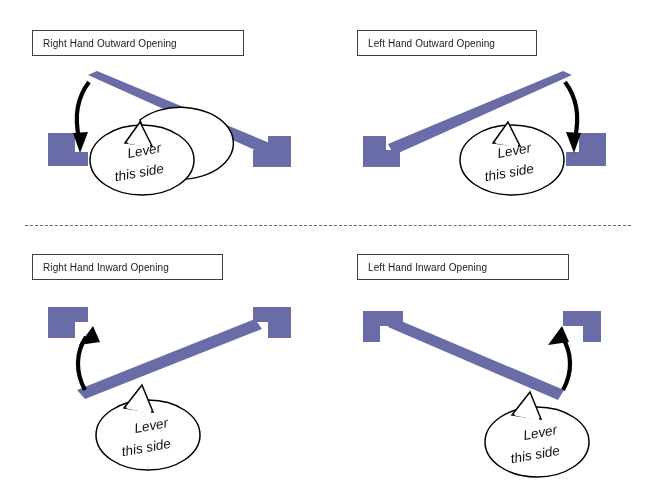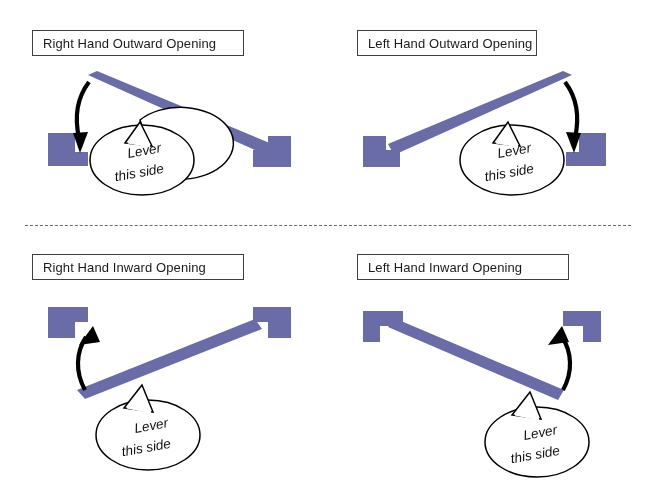--- a/index.html
+++ b/index.html
@@ -12,21 +12,21 @@
   }
   .canvas{position:absolute;inset:0;width:651px;height:500px;}
   .label-box{
     position:absolute;
     border:1px solid #3f3f3f;
     background:#ffffff;
     display:flex;align-items:center;
     padding:0 10px;
     box-sizing:border-box;
     height:26px;
-    font-size:13px;
+    font-size:10px;
     color:#1a1a1a;
     letter-spacing:.1px;
     white-space:nowrap;
   }
   .divider{
     position:absolute;
     left:25px;top:225px;width:606px;height:0;
     border-top:1.6px dashed #6b6b6b;
   }
   svg{overflow:visible;}
@@ -46,21 +46,21 @@
 <body>
 
 <div class="label-box" style="left:32px;top:30px;width:212px;">
   <span>Right Hand Outward Opening</span>
 </div>
 
 <div class="label-box" style="left:357px;top:30px;width:180px;">
   <span>Left Hand Outward Opening</span>
 </div>
 
-<div class="label-box" style="left:32px;top:254px;width:212px;">
+<div class="label-box" style="left:32px;top:254px;width:191px;">
   <span>Right Hand Inward Opening</span>
 </div>
 
 <div class="label-box" style="left:357px;top:254px;width:212px;align-items:center;">
   <span>Left Hand Inward Opening</span>
 </div>
 
 <div class="divider"></div>
 
 <svg class="canvas" viewBox="0 0 651 500" xmlns="http://www.w3.org/2000/svg">

